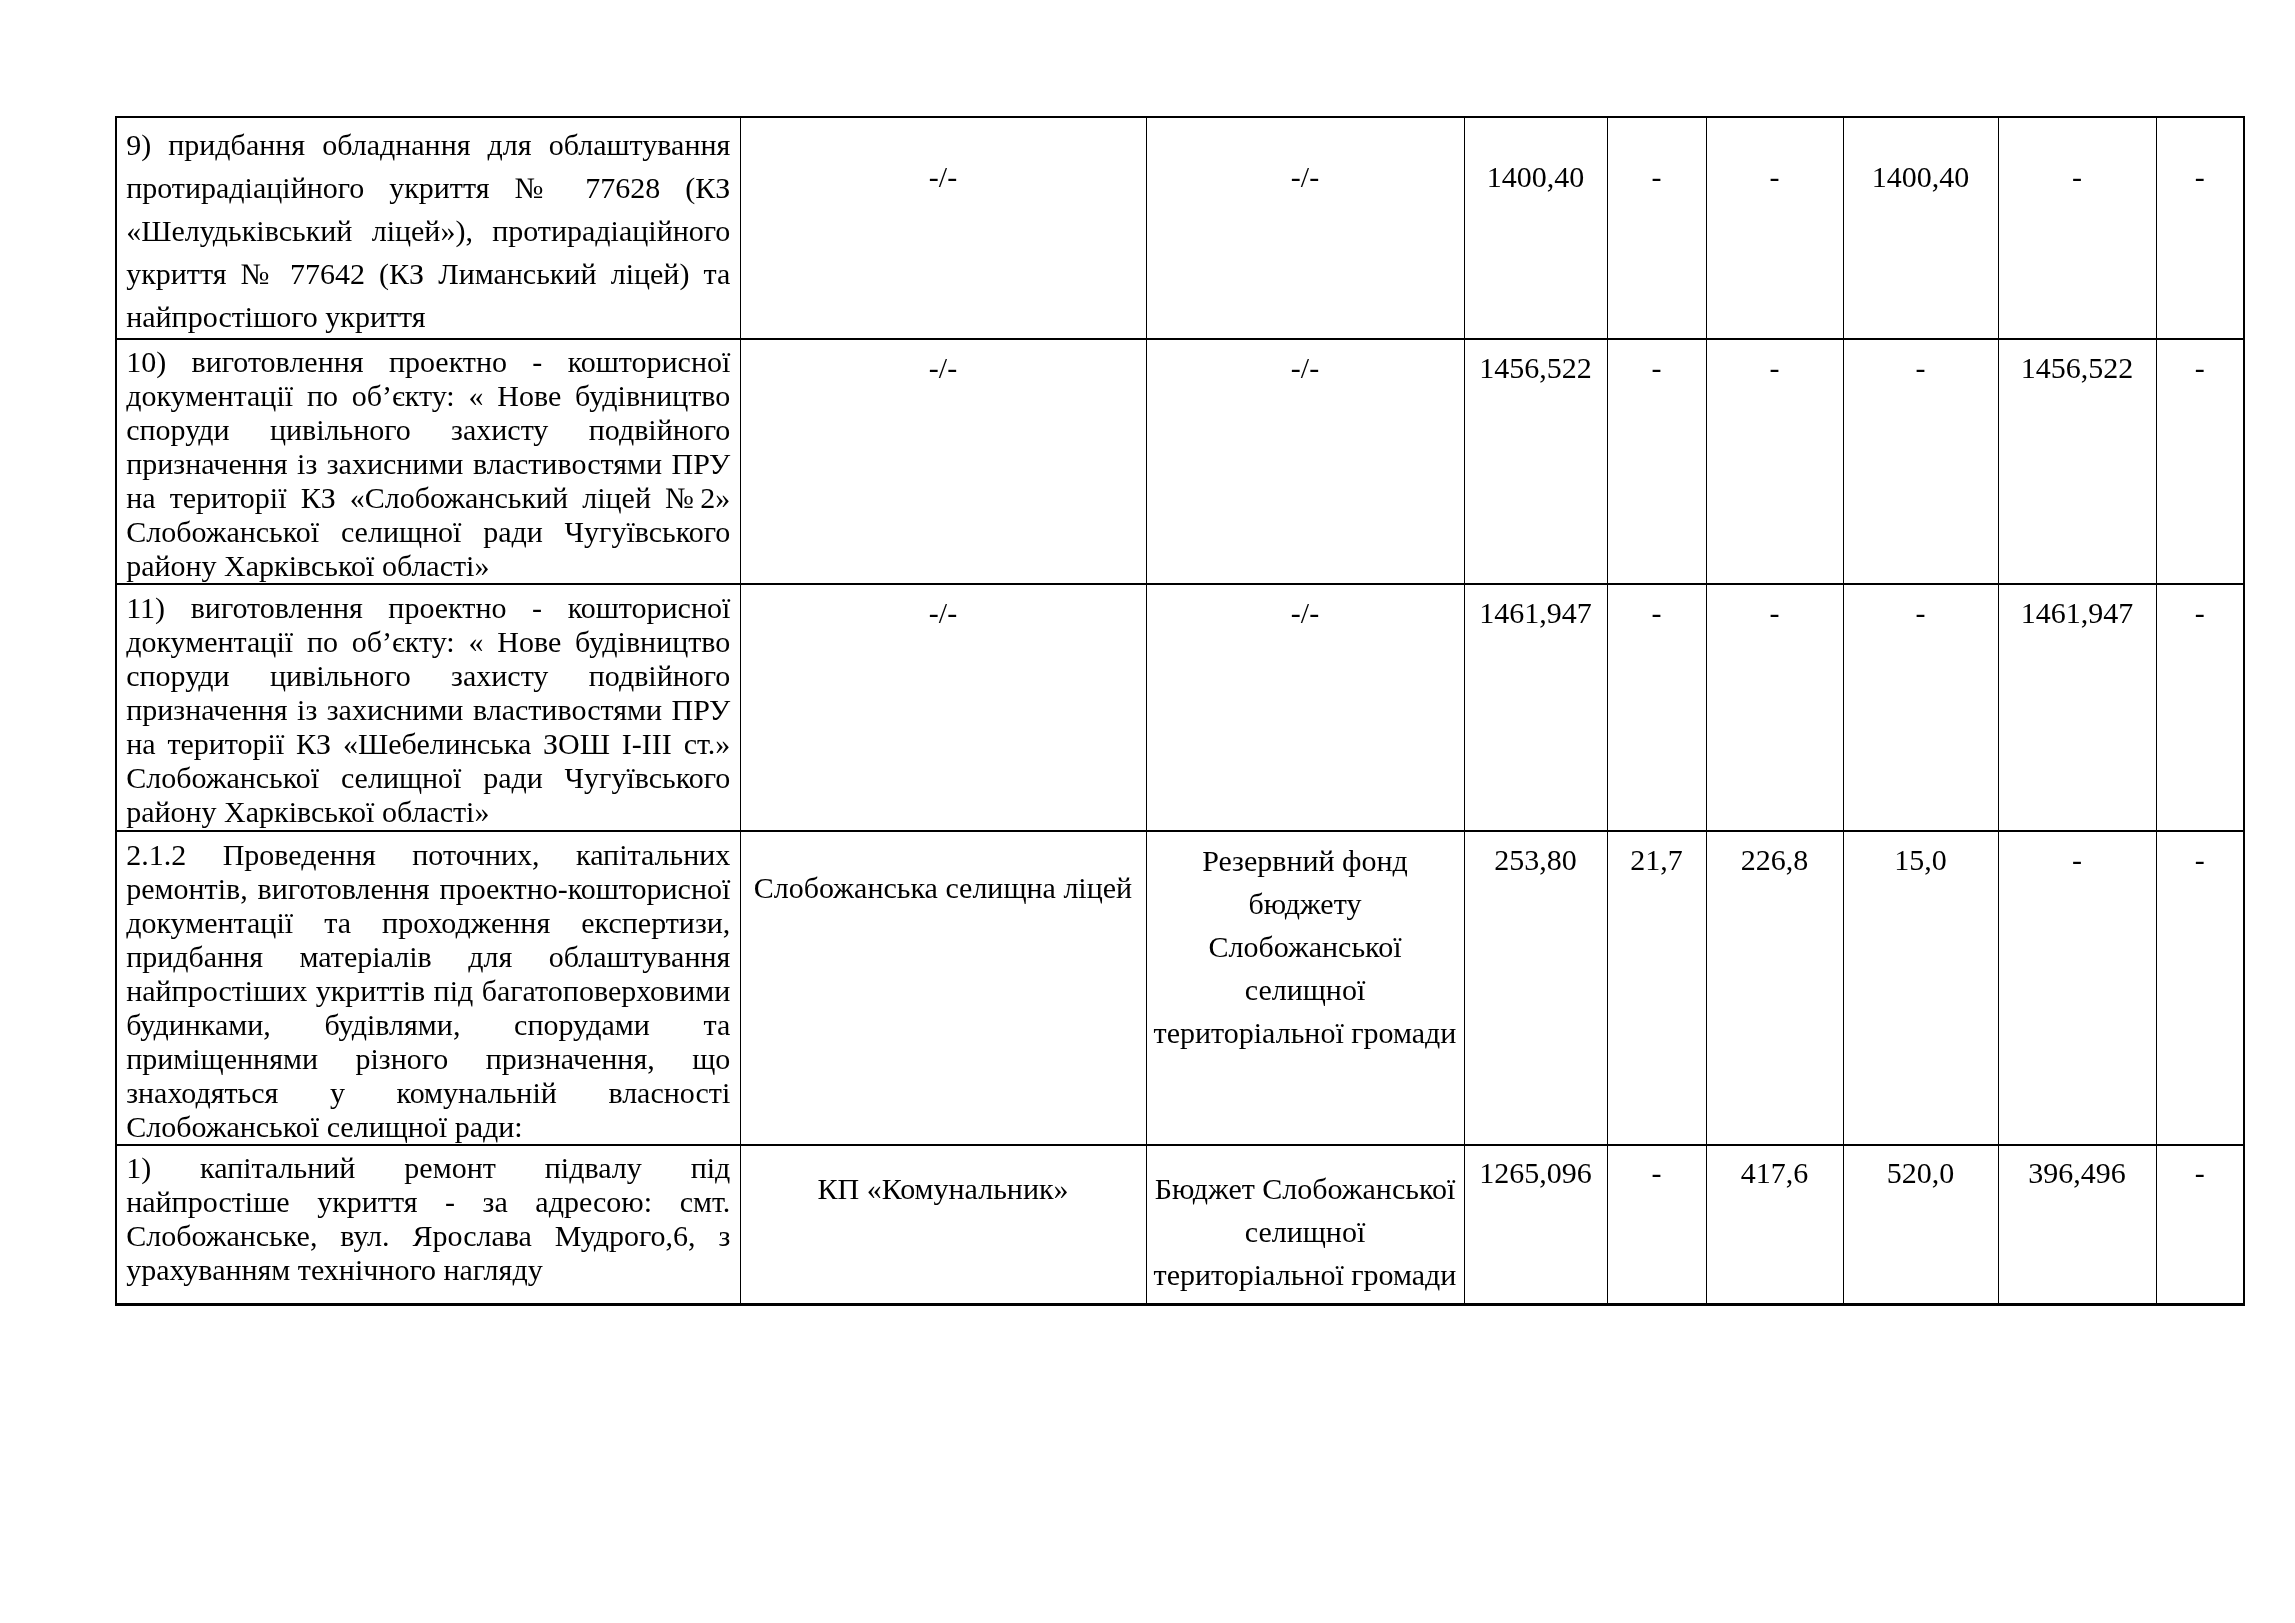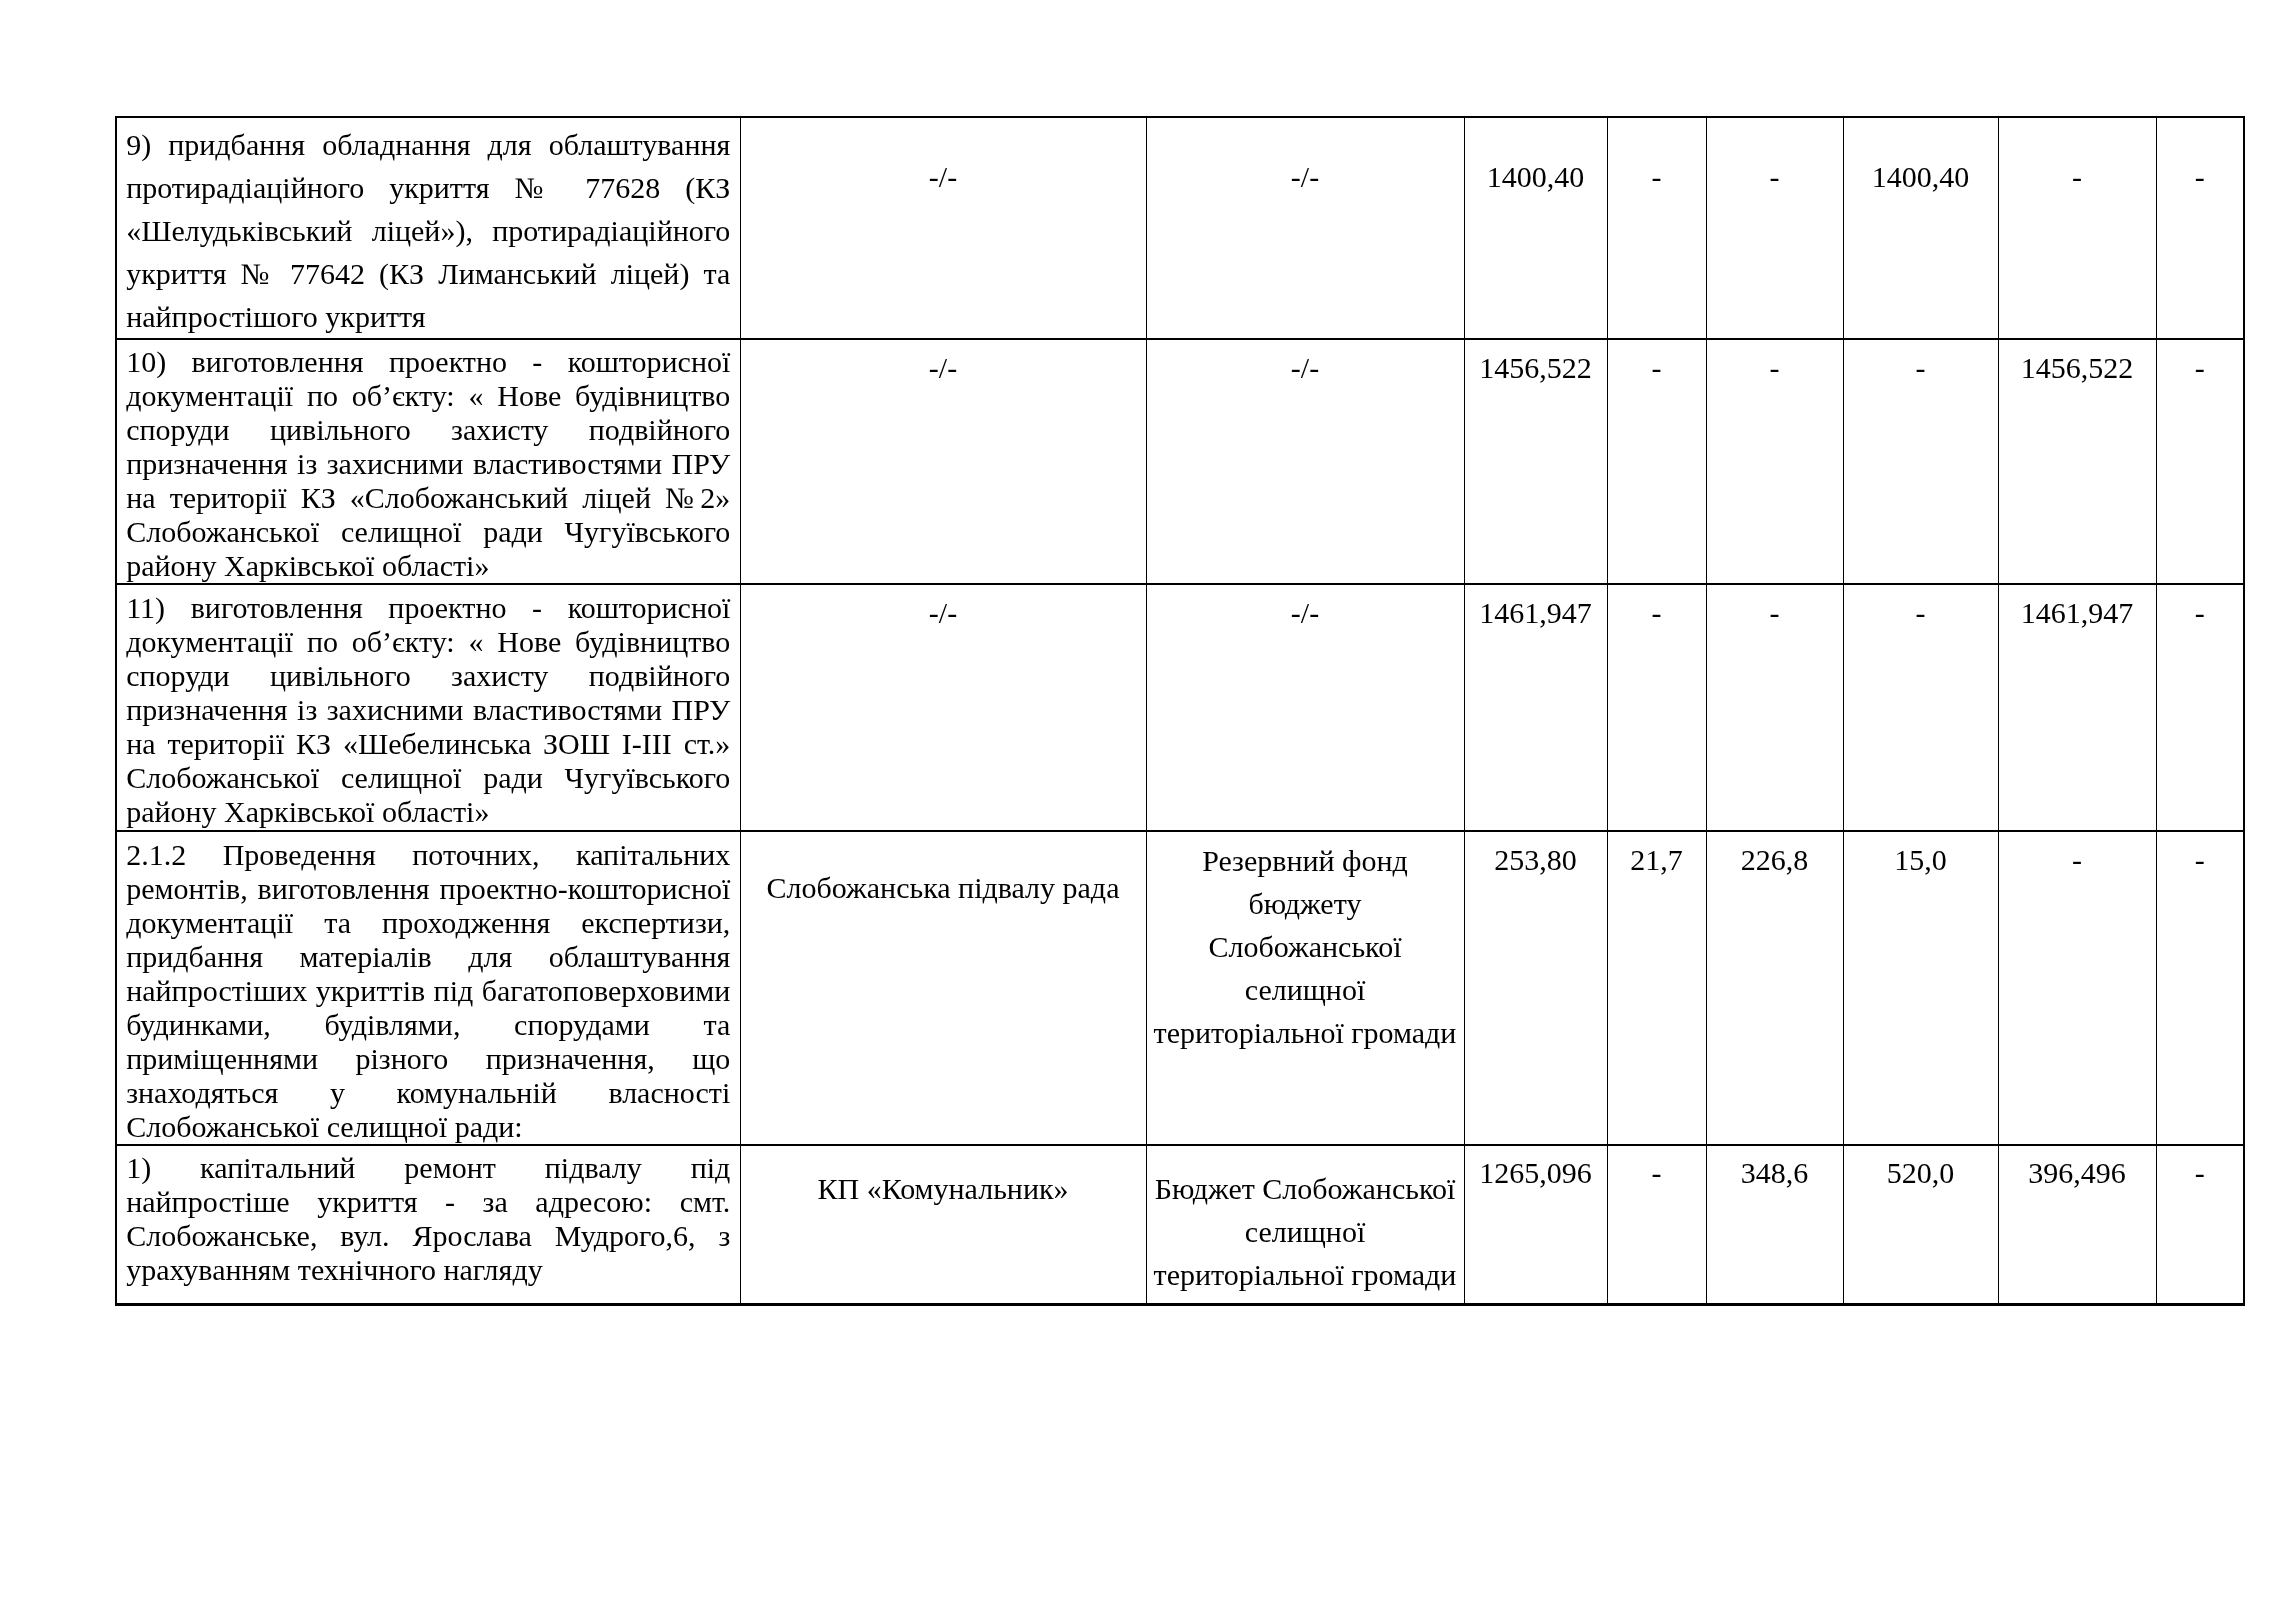--- a/index.html
+++ b/index.html
@@ -100,37 +100,37 @@
       <td class="ctr val">1461,947</td>
       <td class="ctr val">-</td>
       <td class="ctr val">-</td>
       <td class="ctr val">-</td>
       <td class="ctr val">1461,947</td>
       <td class="ctr val">-</td>
     </tr>
 
     <tr class="r4">
       <td class="desc">2.1.2 Проведення  поточних, капітальних ремонтів, виготовлення проектно-кошторисної документації та проходження експертизи, придбання матеріалів для облаштування найпростіших укриттів під багатоповерховими будинками, будівлями, спорудами та приміщеннями різного призначення, що знаходяться у комунальній власності Слобожанської селищної ради:</td>
-      <td class="ctr org pad-lg">Слобожанська підвалу рада</td>
+      <td class="ctr org pad-lg">Слобожанська селищна ліцей</td>
       <td class="ctr org">Резервний фонд бюджету Слобожанської селищної територіальної громади</td>
       <td class="ctr val">253,80</td>
       <td class="ctr val">21,7</td>
       <td class="ctr val">226,8</td>
       <td class="ctr val">15,0</td>
       <td class="ctr val">-</td>
       <td class="ctr val">-</td>
     </tr>
 
     <tr class="r5">
       <td class="desc">1) капітальний ремонт підвалу під найпростіше укриття -  за адресою: смт. Слобожанське, вул. Ярослава Мудрого,6, з урахуванням технічного нагляду</td>
       <td class="ctr org pad-md">КП «Комунальник»</td>
       <td class="ctr org pad-md">Бюджет Слобожанської селищної територіальної громади</td>
       <td class="ctr val">1265,096</td>
       <td class="ctr val">-</td>
-      <td class="ctr val">348,6</td>
+      <td class="ctr val">417,6</td>
       <td class="ctr val">520,0</td>
       <td class="ctr val">396,496</td>
       <td class="ctr val">-</td>
     </tr>
   </tbody>
     </table>
 </div>
 
 
 </body></html>

